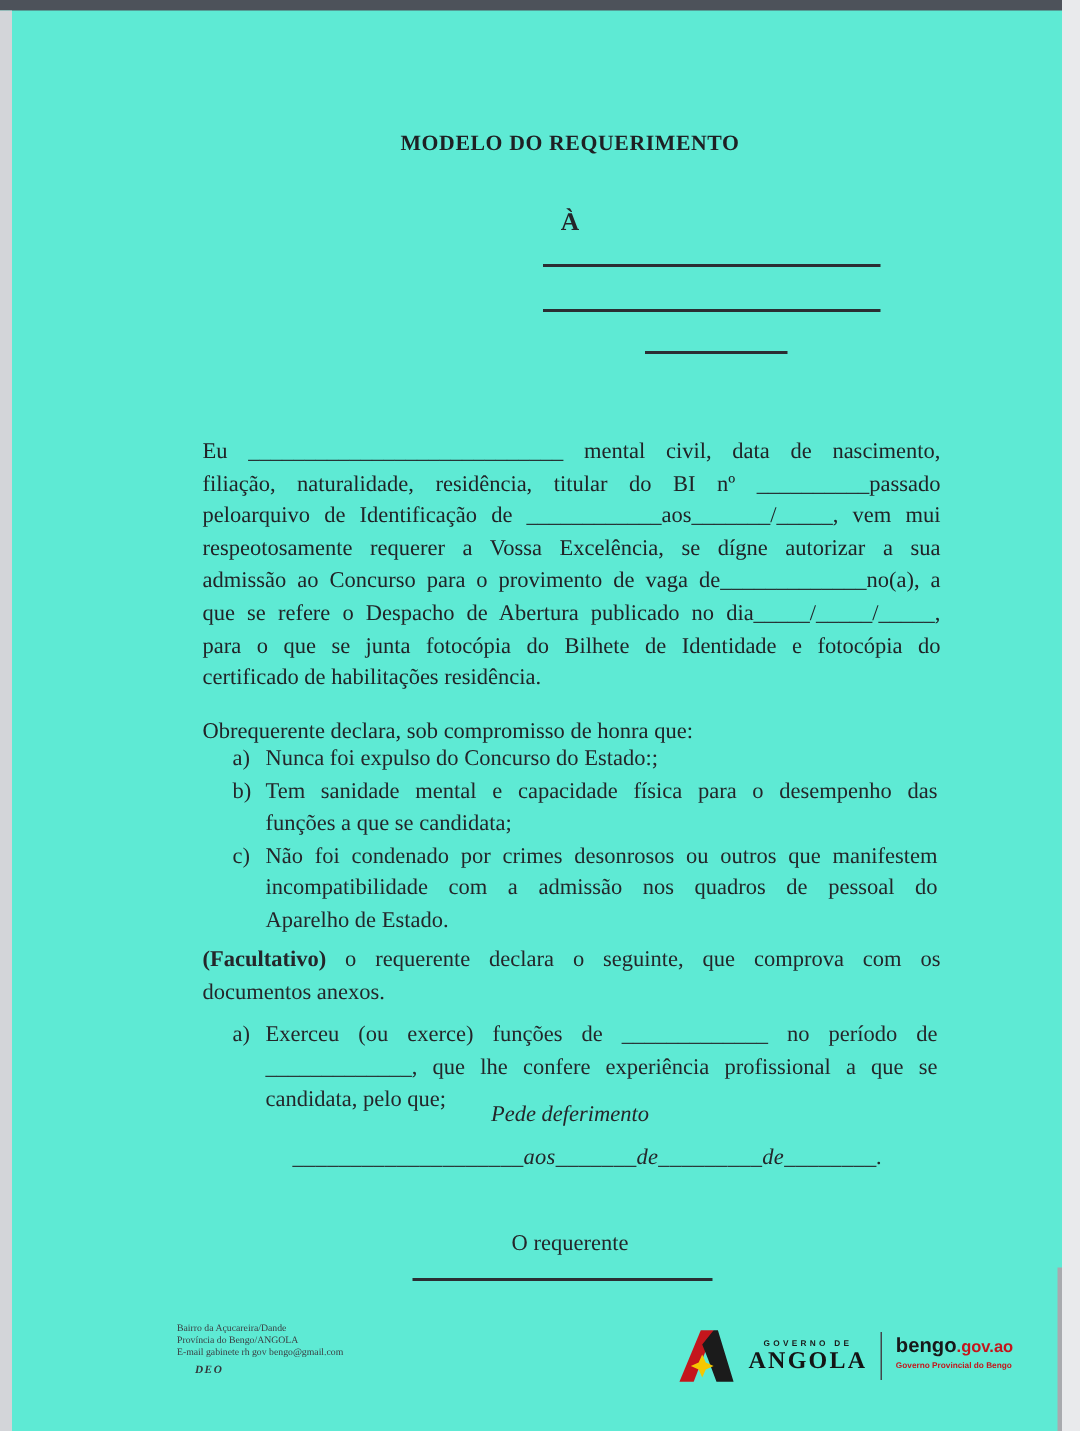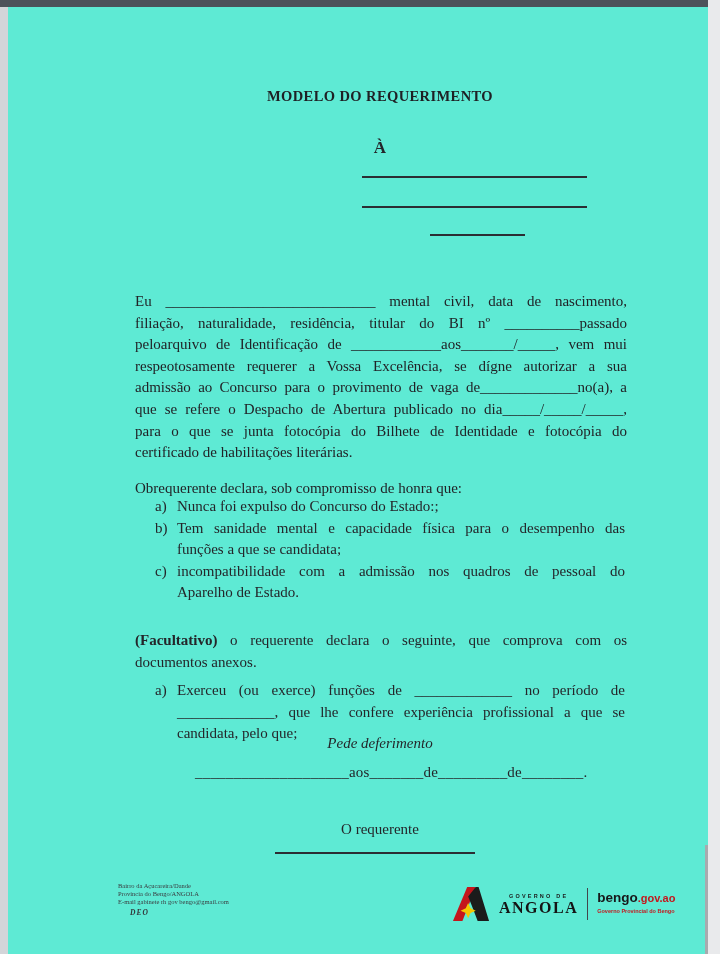--- a/index.html
+++ b/index.html
@@ -67,21 +67,21 @@
     font-size: 15px; line-height: 21.6px;
   }
   .facultativo .bold { font-weight: bold; margin-top: 22px; }
 
   .plea {
     position: absolute; left: 135px; top: 735px; width: 490px;
     text-align: center; font-size: 15px; font-style: italic;
   }
   .date-line {
     position: absolute; left: 195px; top: 764px;
-    font-size: 15px; letter-spacing: 0.2px;
+    font-size: 15px; letter-spacing: 0.2px; font-style: italic;
   }
   .signatory {
     position: absolute; left: 135px; top: 821px; width: 490px;
     text-align: center; font-size: 15px;
   }
   .sig-rule { left: 275px; top: 852px; width: 200px; }
 
   .footer-address {
     position: absolute; left: 118px; top: 882px;
     font-size: 6.5px; line-height: 8px; color: #3a3c40;
@@ -134,21 +134,21 @@
   <div class="blank-rule rule-3"></div>
 
   <div class="body-col request-par">
     <div class="jline">Eu ____________________________ mental civil, data de nascimento,</div>
     <div class="jline">filiação, naturalidade, residência, titular do BI nº __________passado</div>
     <div class="jline">peloarquivo de Identificação de ____________aos_______/_____, vem mui</div>
     <div class="jline">respeotosamente requerer a Vossa Excelência, se dígne autorizar a sua</div>
     <div class="jline">admissão ao Concurso para o provimento de vaga de_____________no(a), a</div>
     <div class="jline">que se refere o Despacho de Abertura publicado no dia_____/_____/_____,</div>
     <div class="jline">para o que se junta fotocópia do Bilhete de Identidade e fotocópia do</div>
-    <div class="lline">certificado de habilitações literárias.</div>
+    <div class="lline">certificado de habilitações residência.</div>
   </div>
 
   <div class="decl-heading">Obrequerente declara, sob compromisso de honra que:</div>
 
   <div class="list list-1">
     <div class="li-row">
       <div class="li-marker">a)</div>
       <div class="li-body">
         <div class="lline">Nunca foi expulso do Concurso do Estado:;</div>
       </div>
@@ -156,20 +156,21 @@
     <div class="li-row">
       <div class="li-marker">b)</div>
       <div class="li-body">
         <div class="jline">Tem sanidade mental e capacidade física para o desempenho das</div>
         <div class="lline">funções a que se candidata;</div>
       </div>
     </div>
     <div class="li-row">
       <div class="li-marker">c)</div>
       <div class="li-body">
+        <div class="jline">Não foi condenado por crimes desonrosos ou outros que manifestem</div>
         <div class="jline">incompatibilidade com a admissão nos quadros de pessoal do</div>
         <div class="lline">Aparelho de Estado.</div>
       </div>
     </div>
   </div>
 
   <div class="facultativo">
     <div class="jline"><span class="bold">(Facultativo)</span><span> o requerente declara o seguinte, que comprova com os</span></div>
     <div class="lline">documentos anexos.</div>
   </div>

